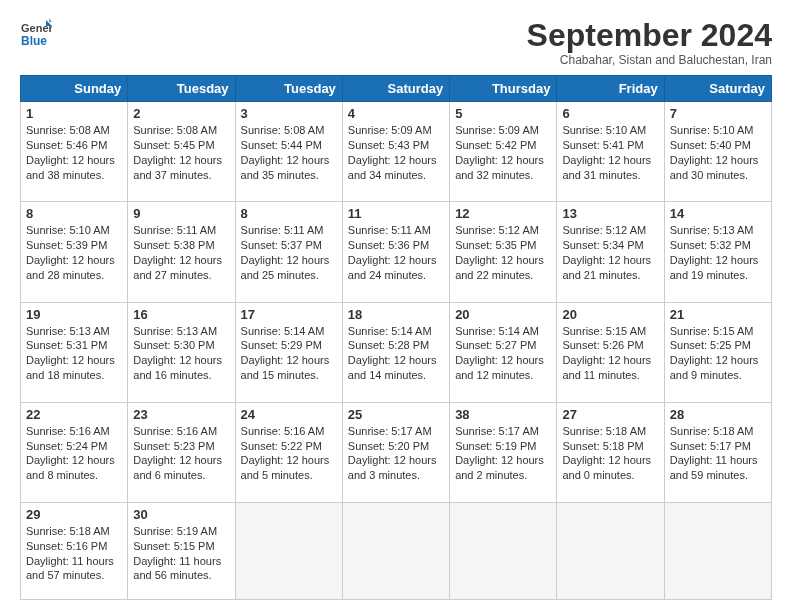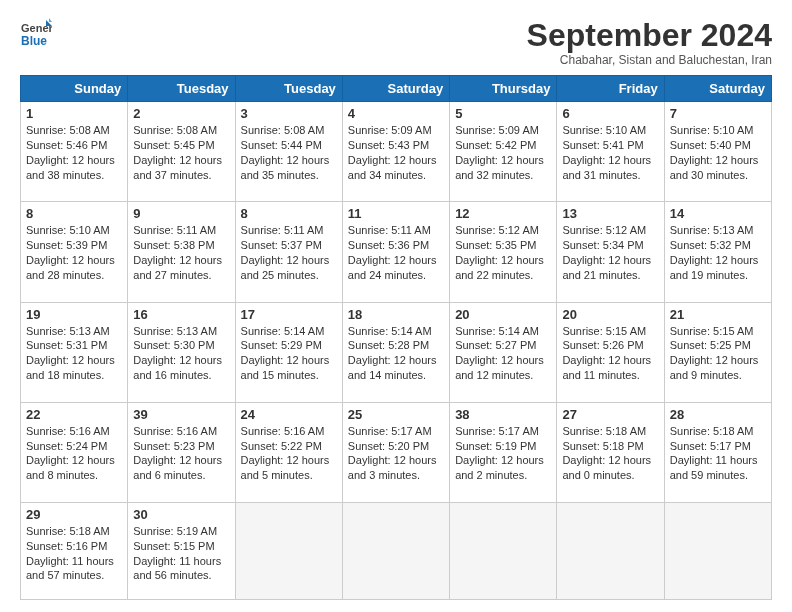--- a/index.html
+++ b/index.html
@@ -207,21 +207,21 @@
             <span class="day-num">21</span>
             <div class="day-info">Sunrise: 5:15 AM<br>Sunset: 5:25 PM<br>Daylight: 12 hours<br>and 9 minutes.</div>
           </td>
         </tr>
         <tr class="week-row">
           <td>
             <span class="day-num">22</span>
             <div class="day-info">Sunrise: 5:16 AM<br>Sunset: 5:24 PM<br>Daylight: 12 hours<br>and 8 minutes.</div>
           </td>
           <td>
-            <span class="day-num">39</span>
+            <span class="day-num">23</span>
             <div class="day-info">Sunrise: 5:16 AM<br>Sunset: 5:23 PM<br>Daylight: 12 hours<br>and 6 minutes.</div>
           </td>
           <td>
             <span class="day-num">24</span>
             <div class="day-info">Sunrise: 5:16 AM<br>Sunset: 5:22 PM<br>Daylight: 12 hours<br>and 5 minutes.</div>
           </td>
           <td>
             <span class="day-num">25</span>
             <div class="day-info">Sunrise: 5:17 AM<br>Sunset: 5:20 PM<br>Daylight: 12 hours<br>and 3 minutes.</div>
           </td>

